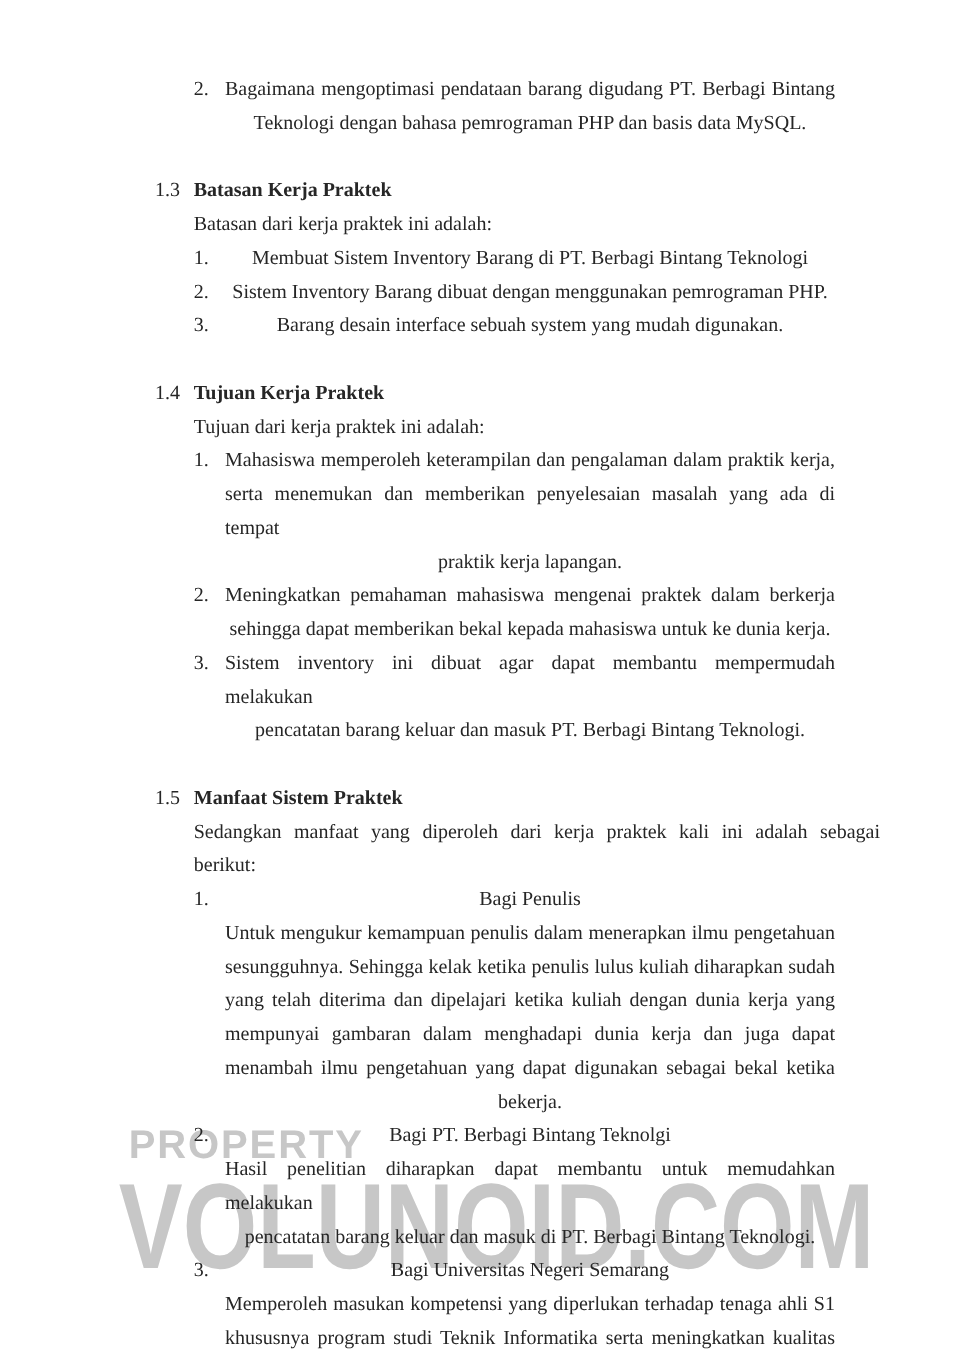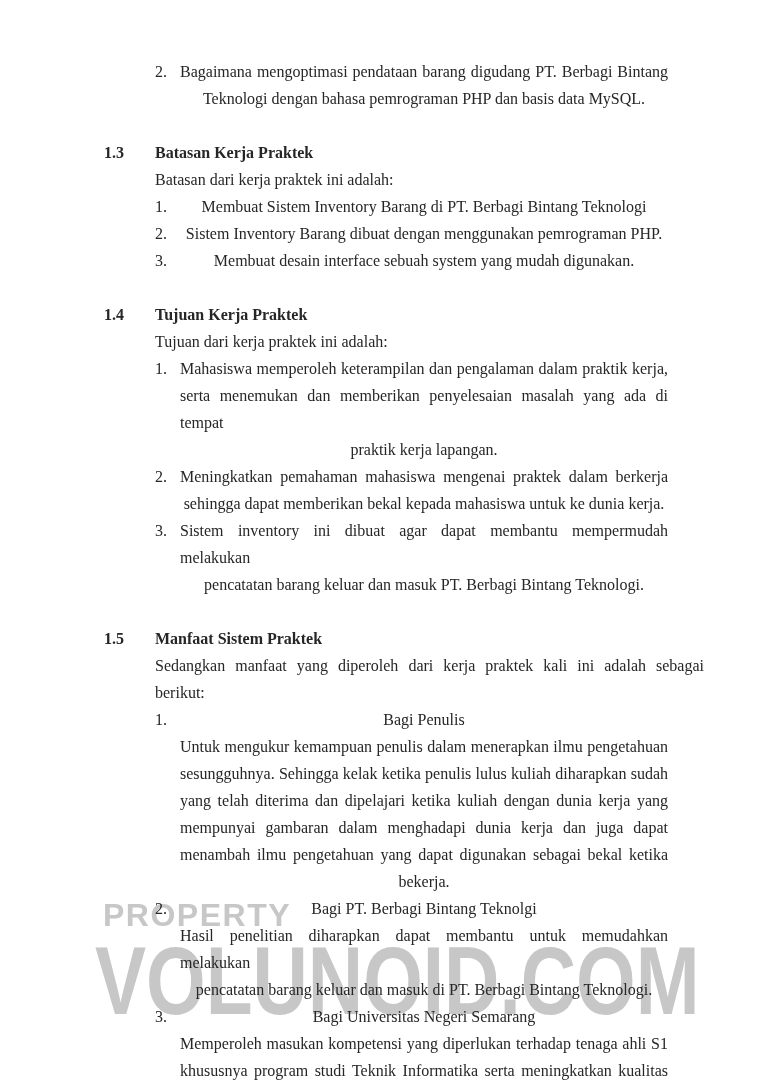--- a/index.html
+++ b/index.html
@@ -42,21 +42,21 @@
     z-index: 1;
     padding-top: 58px;
   }
   .row {
     position: relative;
     line-height: 27px;
     min-height: 27px;
   }
   .gap { height: 27px; }
   .h-row { font-weight: bold; padding-left: 155px; }
-  .h-num { position: absolute; left: 104px; font-weight: bold; }
+  .h-num { position: absolute; left: 124px; font-weight: normal; }
   .p-row { padding-left: 155px; padding-right: 64px; }
   .li-row { padding-left: 180px; padding-right: 100px; text-align: center; }
   .li-num { position: absolute; left: 155px; }
   .j { text-align: justify; text-align-last: justify; }
 </style>
 </head>
 <body>
 
 <div class="page">
 
@@ -65,21 +65,21 @@
   <div class="watermark" id="wm-site">VOLUNOID.COM</div>
 
   <div class="content" id="doc-content">
       <div class="row li-row j"><span class="li-num">2.</span><span>Bagaimana mengoptimasi pendataan barang digudang PT. Berbagi Bintang</span></div>
       <div class="row li-row"><span>Teknologi dengan bahasa pemrograman PHP dan basis data MySQL.</span></div>
       <div class="gap"></div>
       <div class="row h-row"><span class="h-num">1.3</span><span>Batasan Kerja Praktek</span></div>
       <div class="row p-row"><span>Batasan dari kerja praktek ini adalah:</span></div>
       <div class="row li-row"><span class="li-num">1.</span><span>Membuat Sistem Inventory Barang di PT. Berbagi Bintang Teknologi</span></div>
       <div class="row li-row"><span class="li-num">2.</span><span>Sistem Inventory Barang dibuat dengan menggunakan pemrograman PHP.</span></div>
-      <div class="row li-row"><span class="li-num">3.</span><span>Membuat desain interface sebuah system yang mudah digunakan.</span></div>
+      <div class="row li-row"><span class="li-num">3.</span><span>Barang desain interface sebuah system yang mudah digunakan.</span></div>
       <div class="gap"></div>
       <div class="row h-row"><span class="h-num">1.4</span><span>Tujuan Kerja Praktek</span></div>
       <div class="row p-row"><span>Tujuan dari kerja praktek ini adalah:</span></div>
       <div class="row li-row j"><span class="li-num">1.</span><span>Mahasiswa memperoleh keterampilan dan pengalaman dalam praktik kerja,</span></div>
       <div class="row li-row j"><span>serta menemukan dan memberikan penyelesaian masalah yang ada di tempat</span></div>
       <div class="row li-row"><span>praktik kerja lapangan.</span></div>
       <div class="row li-row j"><span class="li-num">2.</span><span>Meningkatkan pemahaman mahasiswa mengenai praktek dalam berkerja</span></div>
       <div class="row li-row"><span>sehingga dapat memberikan bekal kepada mahasiswa untuk ke dunia kerja.</span></div>
       <div class="row li-row j"><span class="li-num">3.</span><span>Sistem inventory ini dibuat agar dapat membantu mempermudah melakukan</span></div>
       <div class="row li-row"><span>pencatatan barang keluar dan masuk PT. Berbagi Bintang Teknologi.</span></div>

